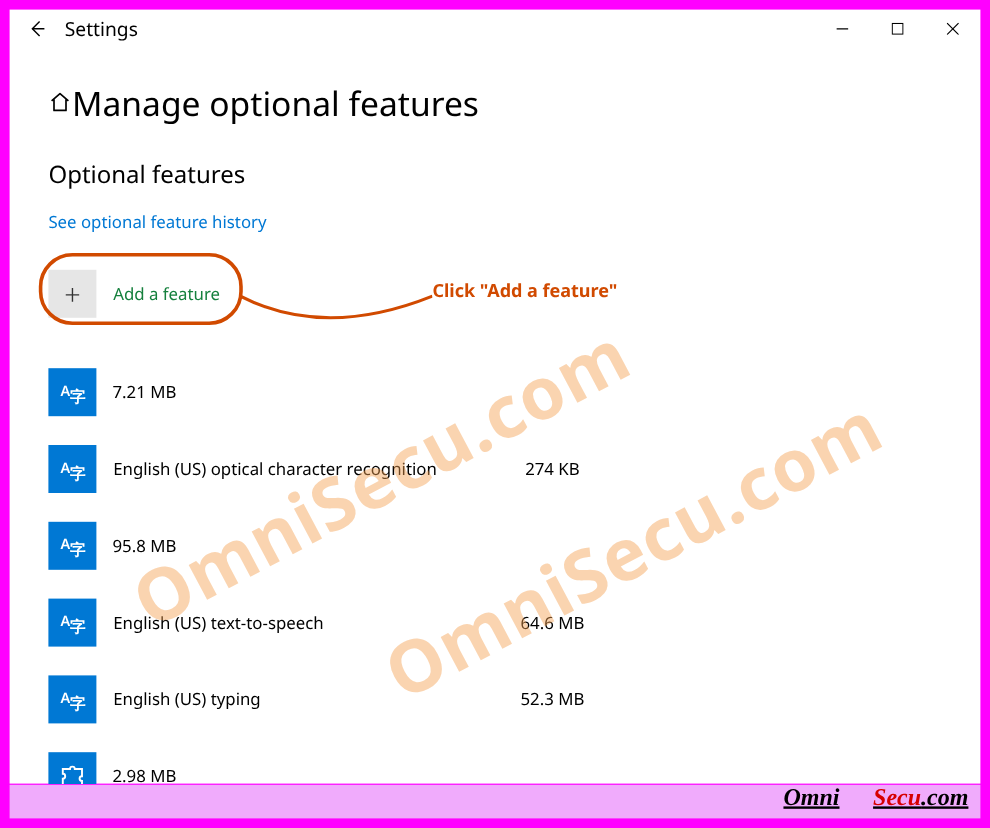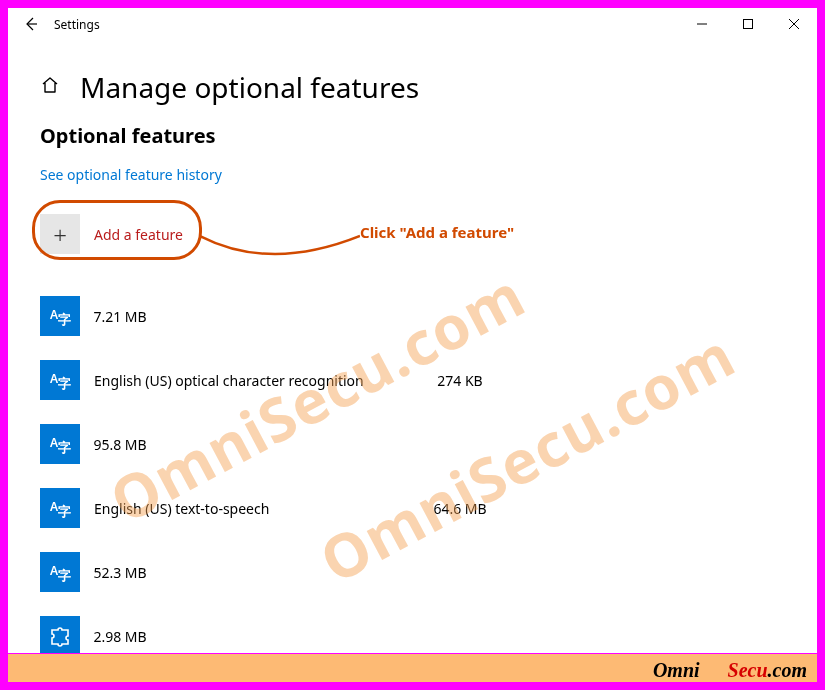--- a/index.html
+++ b/index.html
@@ -19,62 +19,61 @@
     background: #ffffff;
     display: flex;
     flex-direction: column;
   }
   
   .titlebar {
     height: 32px;
     display: flex;
     align-items: center;
     color: #000;
-    font-size: 12px;
+    font-size: 16px;
   }
   .titlebar .back {
     width: 46px; height:32px;
     display:flex; align-items:center; justify-content:center;
     cursor:pointer;
   }
   .titlebar .title { flex:0 0 auto; }
   .titlebar .spacer { flex:1; }
   .win-btn {
     width:46px; height:32px;
     display:flex; align-items:center; justify-content:center;
     cursor:pointer;
   }
   
   .page-header {
     display:flex; align-items:center;
     padding: 28px 32px 10px 32px;
-    gap: 20px;
   }
   .page-header h1 {
     font-weight: 400;
     font-size: 28px;
     color:#000;
   }
   .home-icon { cursor:pointer; }
   
   .scroll-area {
     flex:1;
     overflow-y:auto;
     overflow-x:hidden;
     position:relative;
     padding-left:32px;
     padding-right:18px;
   }
   .scroll-area::-webkit-scrollbar { width:4px; }
   .scroll-area::-webkit-scrollbar-thumb { background:#c0c0c0; }
   h2.section-title {
-    font-weight:700;
+    font-weight:400;
     font-size:20px;
     color:#000;
-    margin-top:6px;
+    margin-top:16px;
     margin-bottom:14px;
   }
   .link {
     color:#0078d4;
     font-size:14px;
     cursor:pointer;
     display:inline-block;
     margin-bottom:22px;
     text-align:right;
   }
@@ -91,21 +90,21 @@
     width:40px; height:40px;
     background:#e6e6e6;
     display:flex; align-items:center; justify-content:center;
     font-size:24px;
     color:#333;
     font-weight:300;
   }
   .add-feature .label {
     margin-left:14px;
     font-size:14px;
-    color:#b91c1c;
+    color:#15803d;
   }
   
   .callout-ring {
     position:absolute;
     left:-8px; top:-6px;
     width: 170px; height: 60px;
     border: 3px solid #d14a00;
     border-radius: 28px;
     pointer-events:none;
   }
@@ -165,29 +164,30 @@
     user-select:none;
     letter-spacing:1px;
   }
   .wm1 { left:80px; top:240px; }
   .wm2 { left:290px; top:300px; }
   
   .brand-bar {
     position:absolute;
     left:8px; right:8px; bottom:8px;
     height:28px;
-    background:#fdba74;
+    background:#f0abfc;
     display:flex;
-    align-items:flex-end;
+    align-items:flex-start;
     justify-content:flex-end;
     padding-right:10px;
     font-style:italic;
     font-weight:bold;
     font-family: Georgia, "Times New Roman", serif;
     font-size:20px;
+    text-decoration:underline;
   }
   .brand-bar .omni { color:#000; }
   .brand-bar .secu { color:#d60000;margin-left:28px; }
   .brand-bar .dotcom { color:#000; }
 </style>
 </head>
 <body>
 
 <div class="app-window">
 
@@ -288,20 +288,21 @@
           <div class="name">English (US) text-to-speech</div>
           <div class="size">64.6 MB</div>
         </div>
         <div class="feature-row">
           <div class="icon-box">
             <svg width="26" height="26" viewBox="0 0 26 26">
               <text x="3" y="16" font-size="12" fill="#fff" font-weight="600">A</text>
               <text x="11" y="21" font-size="13" fill="#fff" font-weight="600">字</text>
             </svg>
           </div>
+          <div class="name">English (US) typing</div>
           <div class="size">52.3 MB</div>
         </div>
         <div class="feature-row">
           <div class="icon-box">
             <svg width="24" height="24" viewBox="0 0 24 24">
               <path d="M4 6h6a2 2 0 1 1 4 0h6v6a2 2 0 1 0 0 4v4H14a2 2 0 1 1-4 0H4v-6a2 2 0 1 0 0-4V6z" fill="none" stroke="#fff" stroke-width="1.6"></path>
             </svg>
           </div>
           <div class="size">2.98 MB</div>
         </div>

